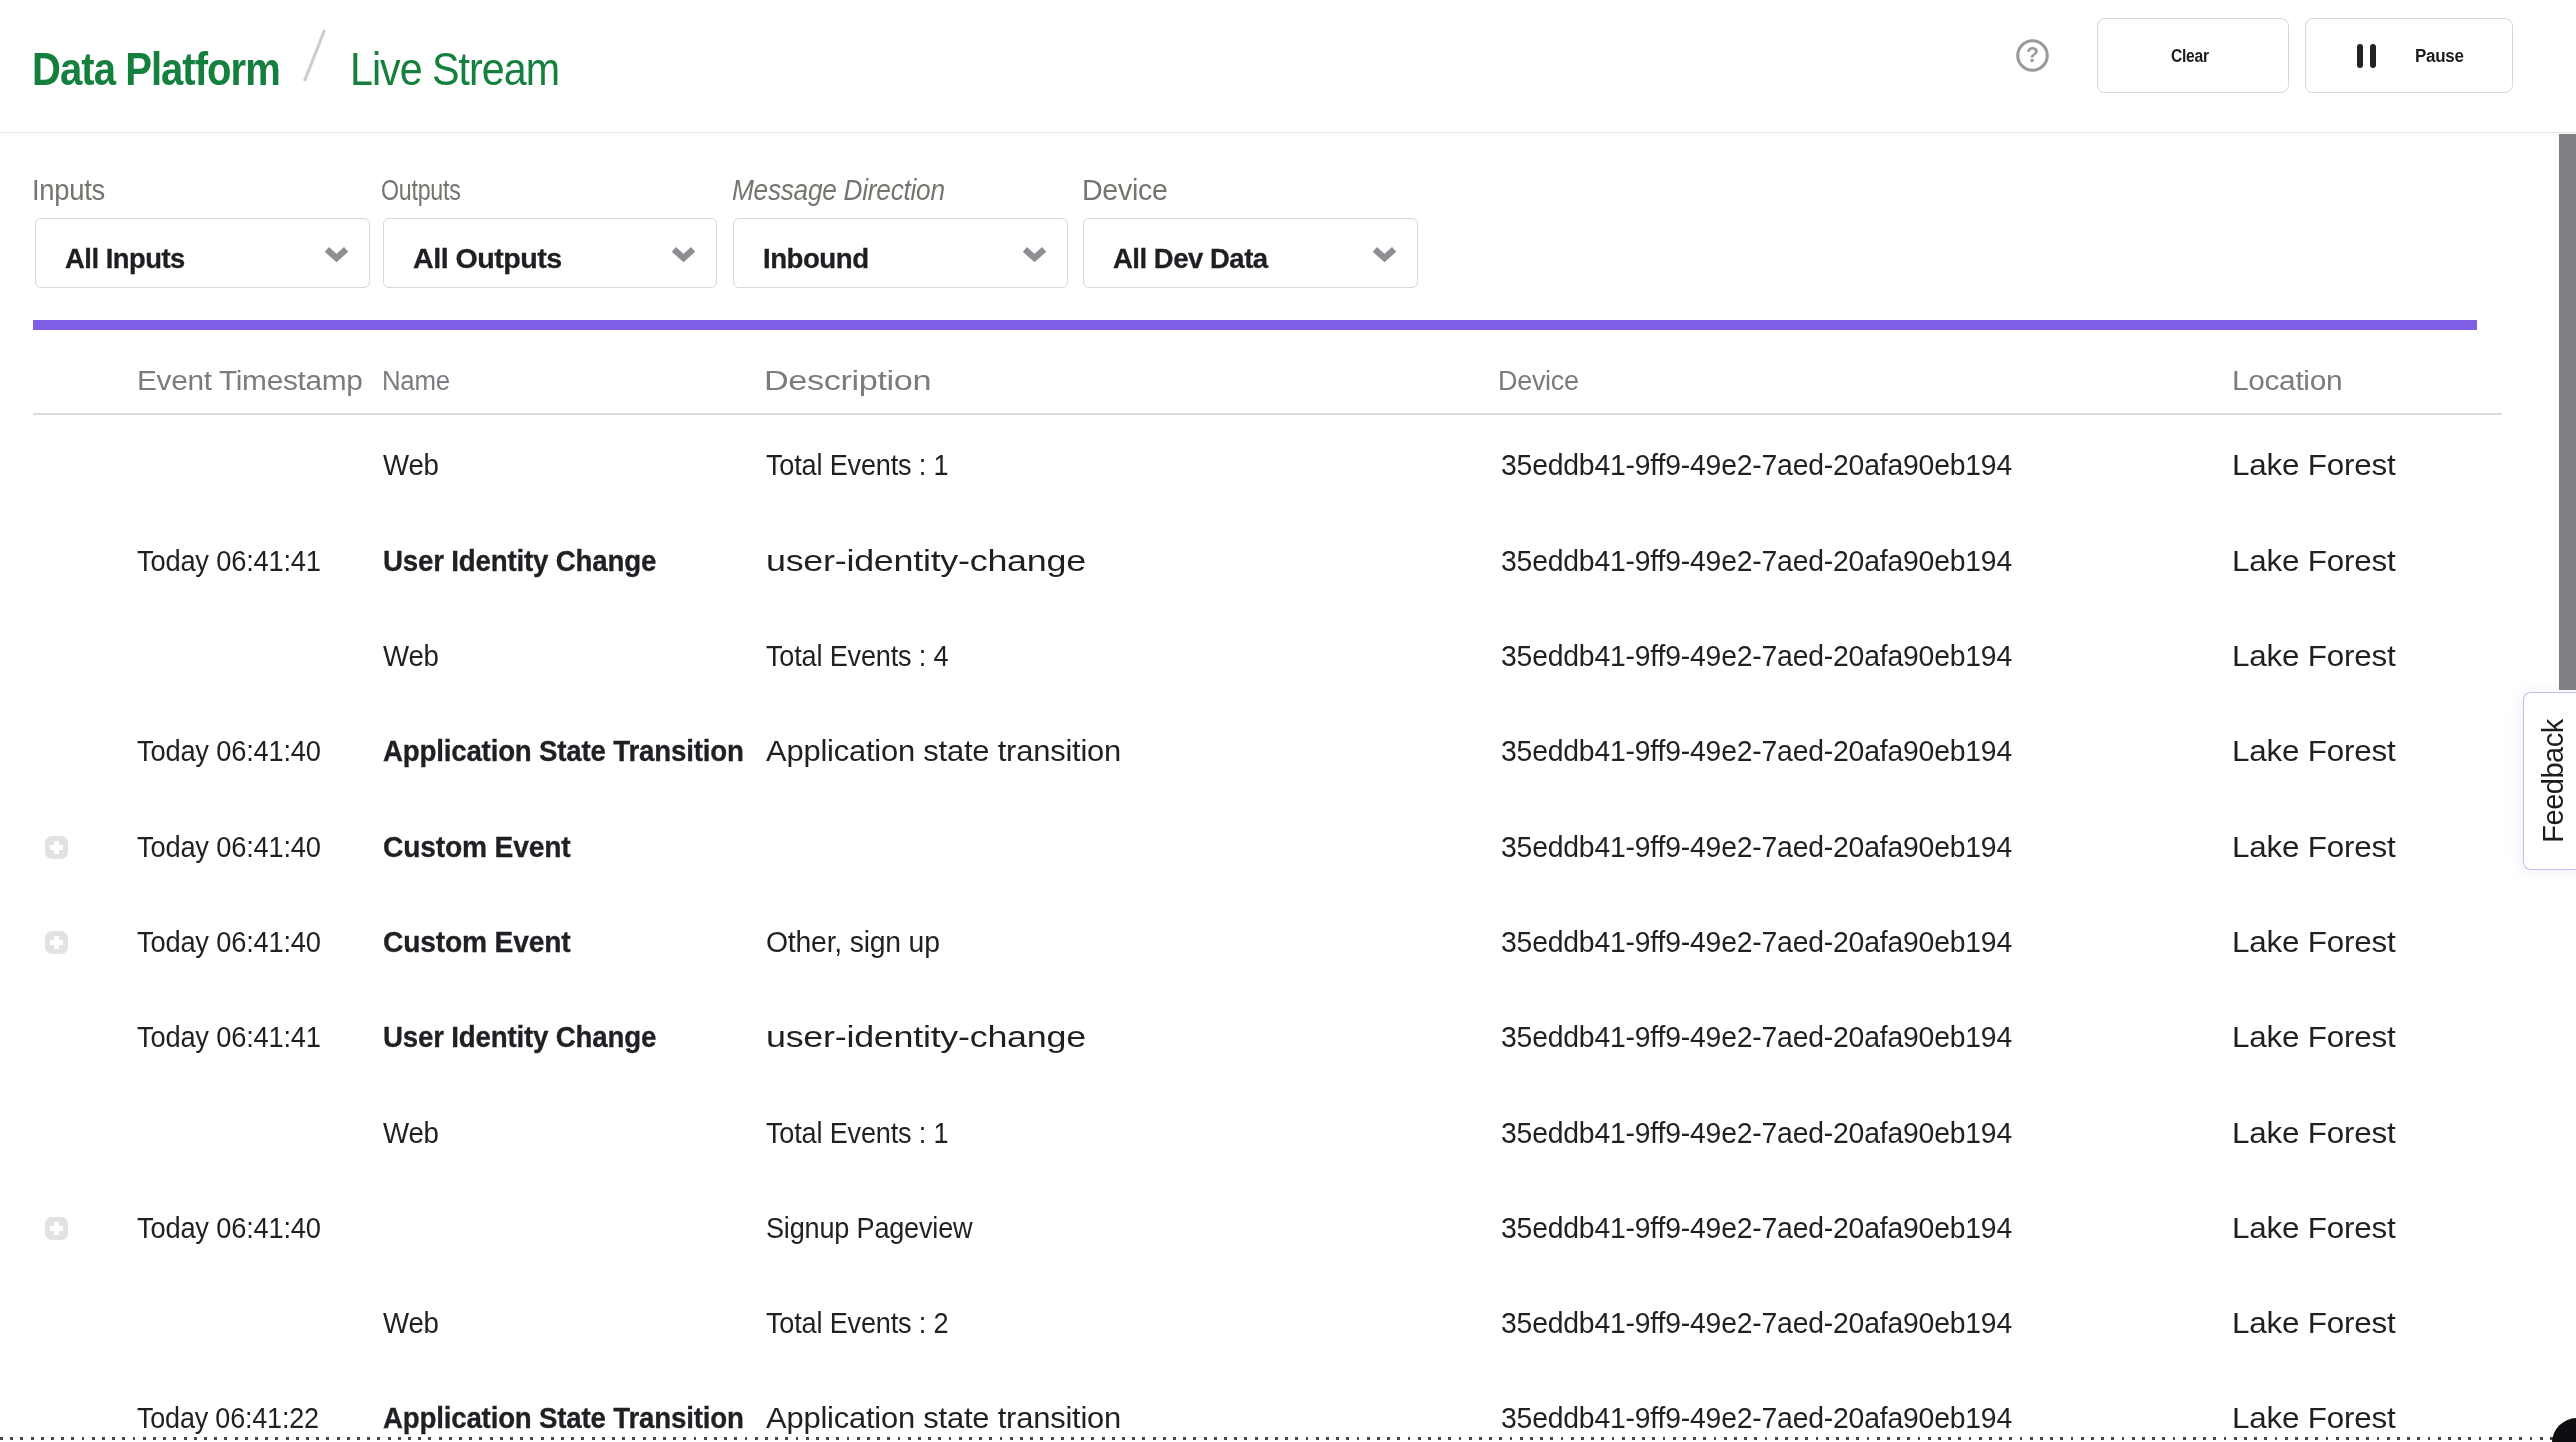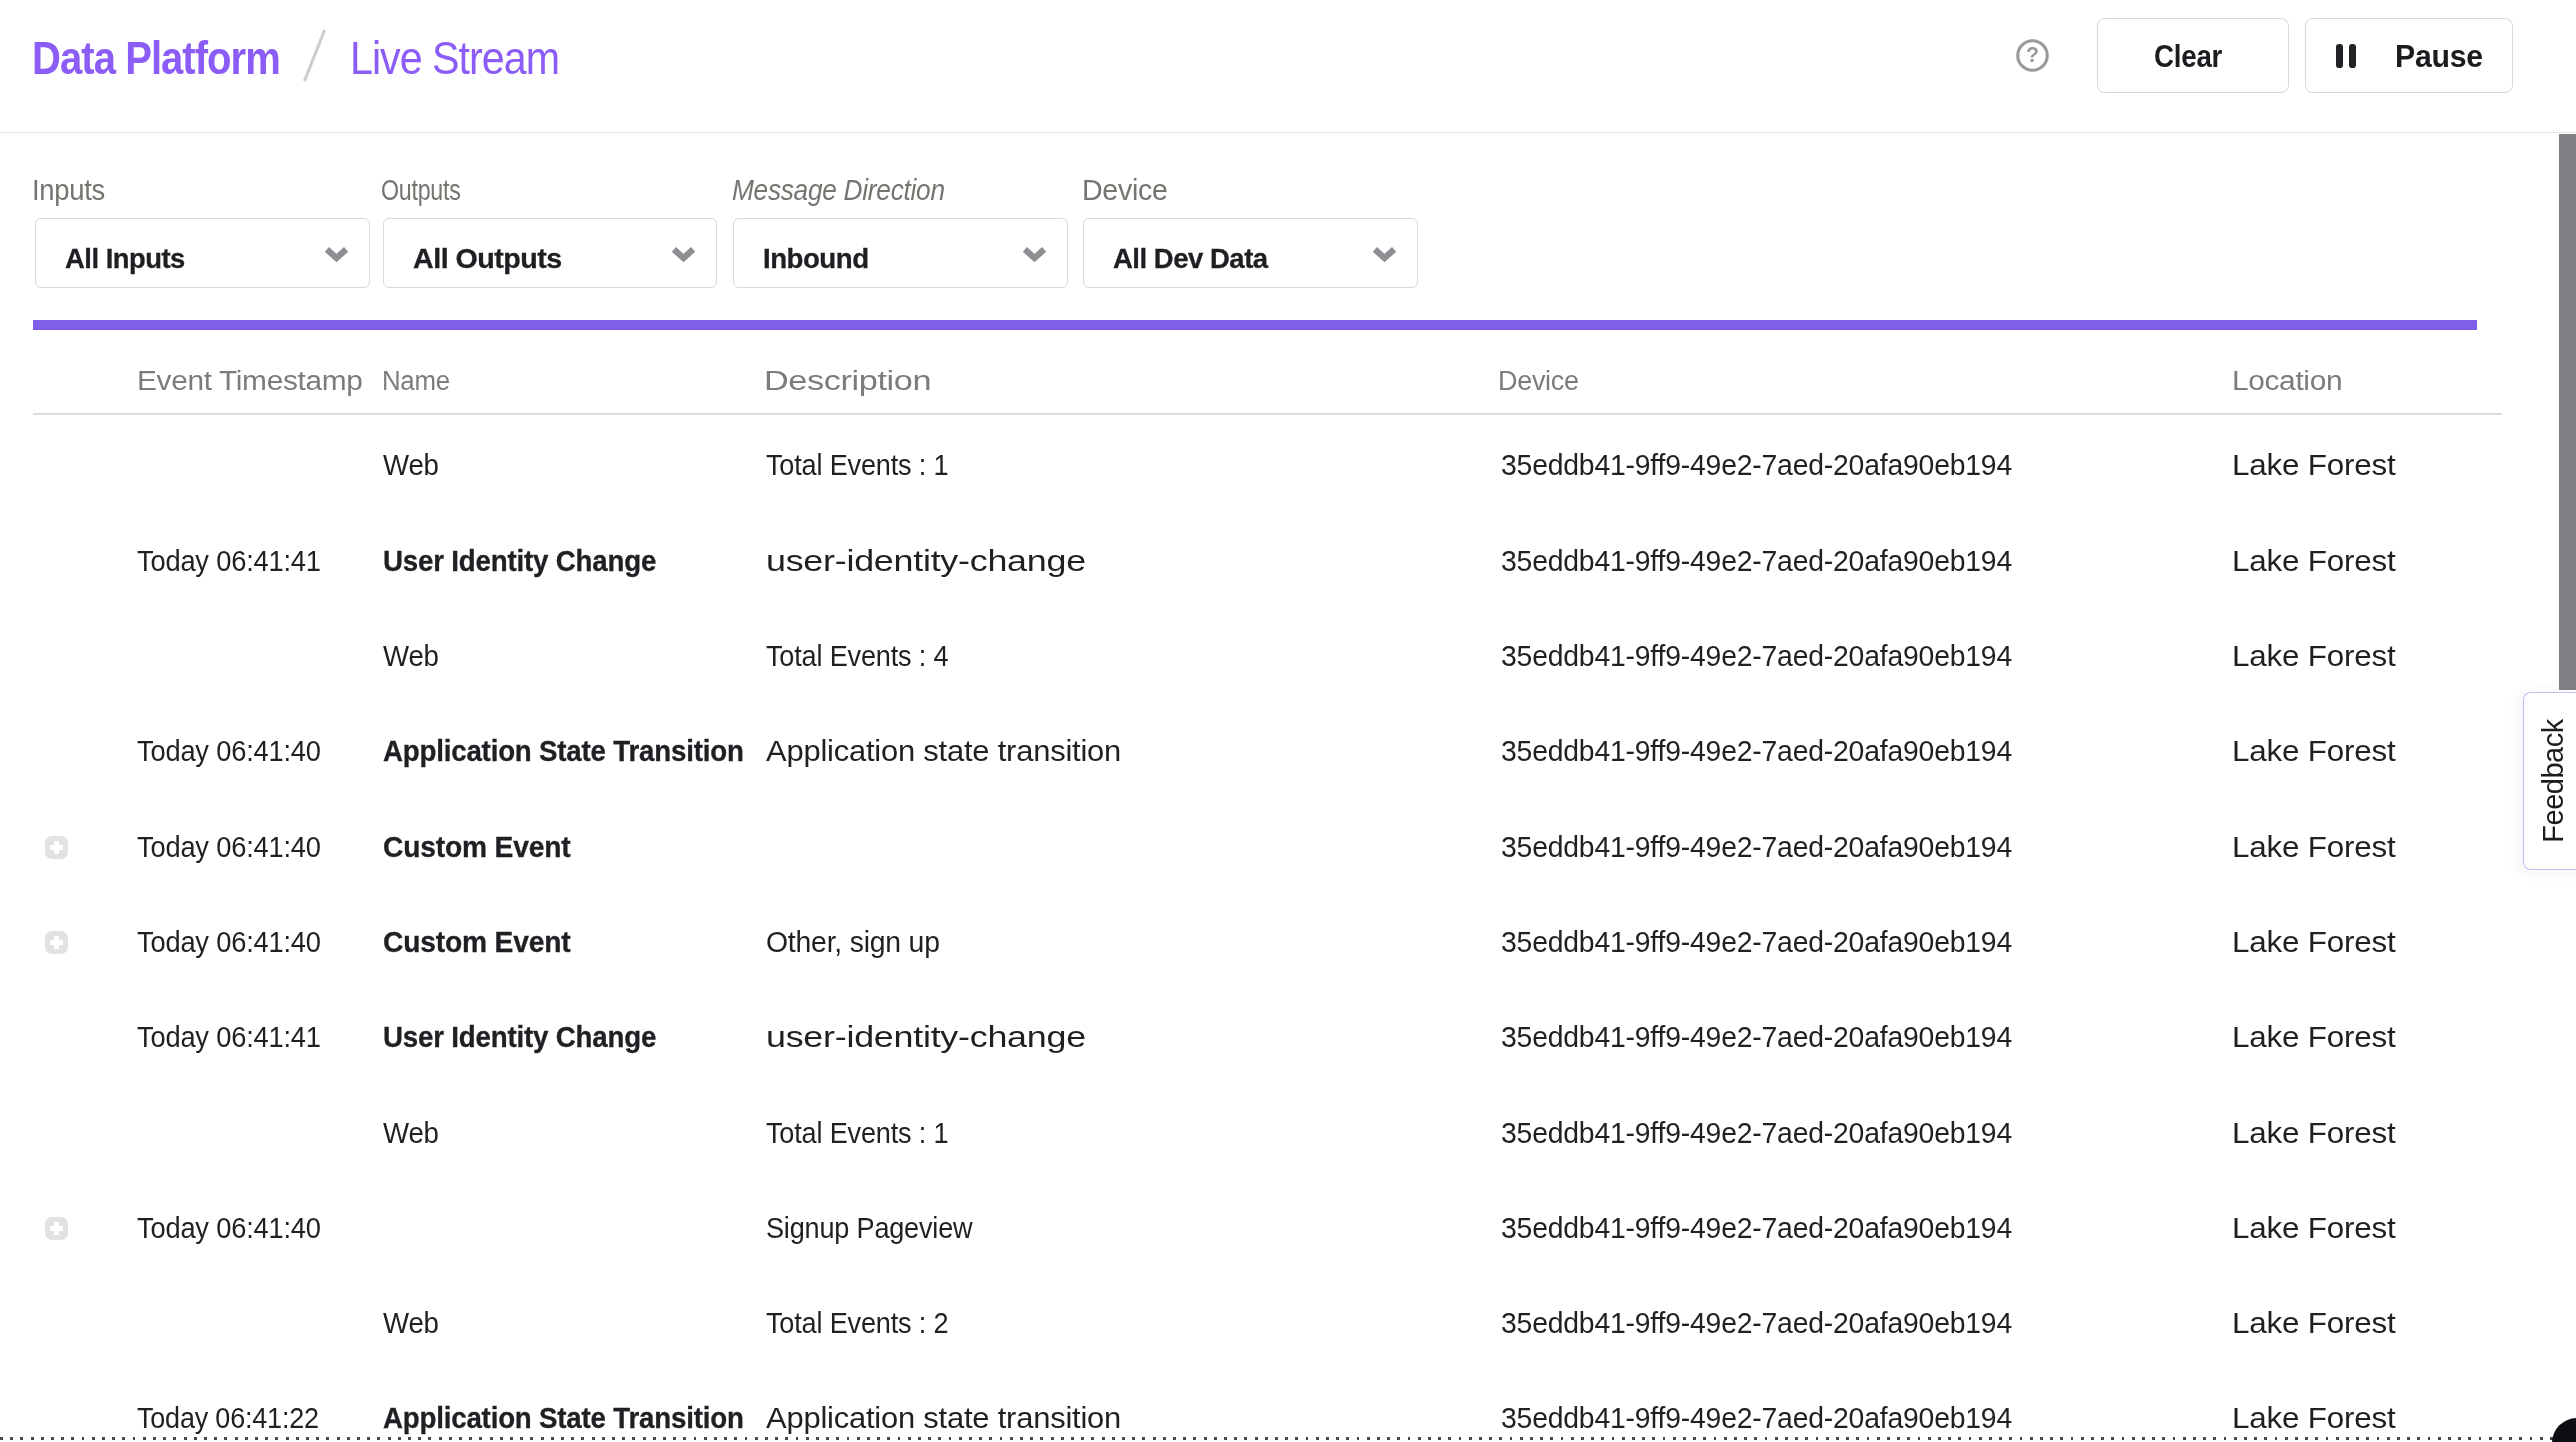--- a/index.html
+++ b/index.html
@@ -2,29 +2,29 @@
 <html><head>
 <meta charset="utf-8">
 <style>
   * { margin:0; padding:0; box-sizing:border-box; }
   html,body { width:2576px; height:1442px; background:#fff; overflow:hidden; }
   body { font-family:"Liberation Sans", sans-serif; color:#1f1e23; position:relative; }
   span { display:inline-block; transform-origin:0 50%; white-space:nowrap; }
 
   .tophdr { position:absolute; left:0; top:0; width:2576px; height:133px;
             border-bottom:1.9px solid #e4e4e6; background:#fff; }
-  .bc { position:absolute; font-size:46px; letter-spacing:-1.1px; color:#8b5cf6; top:30px; line-height:56px;text-align:right; }
+  .bc { position:absolute; font-size:46px; letter-spacing:-1.1px; color:#15803d; top:41px; line-height:56px;text-align:right; }
   .bc1 { left:32px; font-weight:600; }
   .bc2 { left:350px; font-weight:400; }
   .slash { position:absolute; left:313px; top:28px; width:2.9px; height:55px; background:#cccdd1;
            transform:rotate(21.5deg); transform-origin:50% 50%; }
   .helpicon { position:absolute; left:2016px; top:39px; width:33px; height:33px; }
   .btn { position:absolute; top:17.5px; height:75px; background:#fff;
          border:1.9px solid #d7d7da; border-radius:7.8px; display:flex; align-items:center;
-         justify-content:center; font-weight:700; font-size:32px; letter-spacing:-0.3px;
+         justify-content:center; font-weight:700; font-size:18px; letter-spacing:-0.3px;
          color:#1c1b20; padding-top:2.9px; }
   .btn-clear { left:2097px; width:192px; }
   .btn-pause { left:2305px; width:208px; }
   .pauseico { display:inline-block; width:19.4px; height:24px; margin-left:5.8px; margin-right:39px; position:relative; transform:none; }
   .pauseico i { position:absolute; top:0; width:6.3px; height:24px; background:#232227; border-radius:3.1px; }
   .pauseico i.r { right:0; }
   .pauseico i.l { left:0; }
 
   .flabel { position:absolute; top:174px; font-size:29px; line-height:33px; color:#75746f; letter-spacing:-0.3px; }
   .fsel { position:absolute; top:218px; height:70px; background:#fff; border:1.5px solid #d9d9db;

